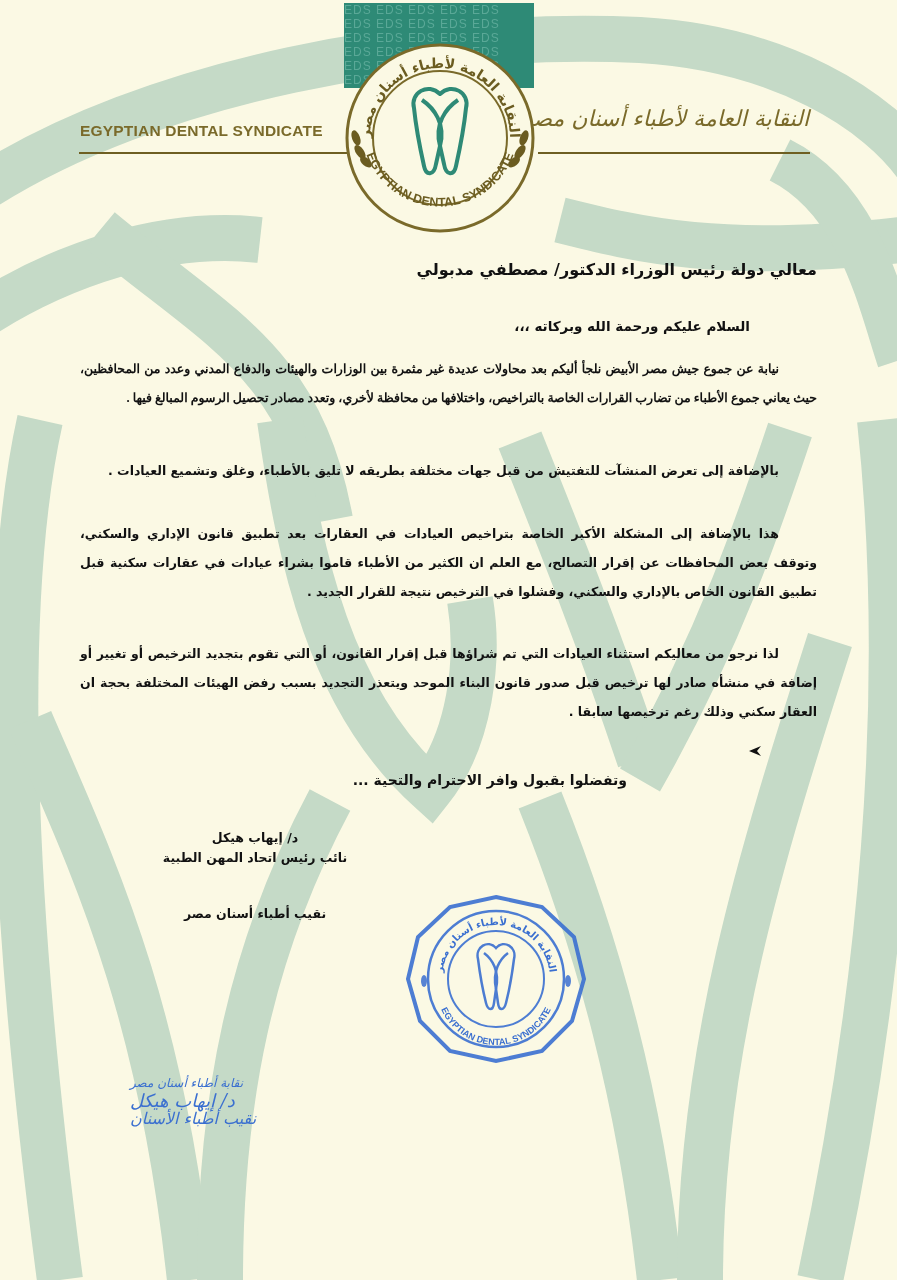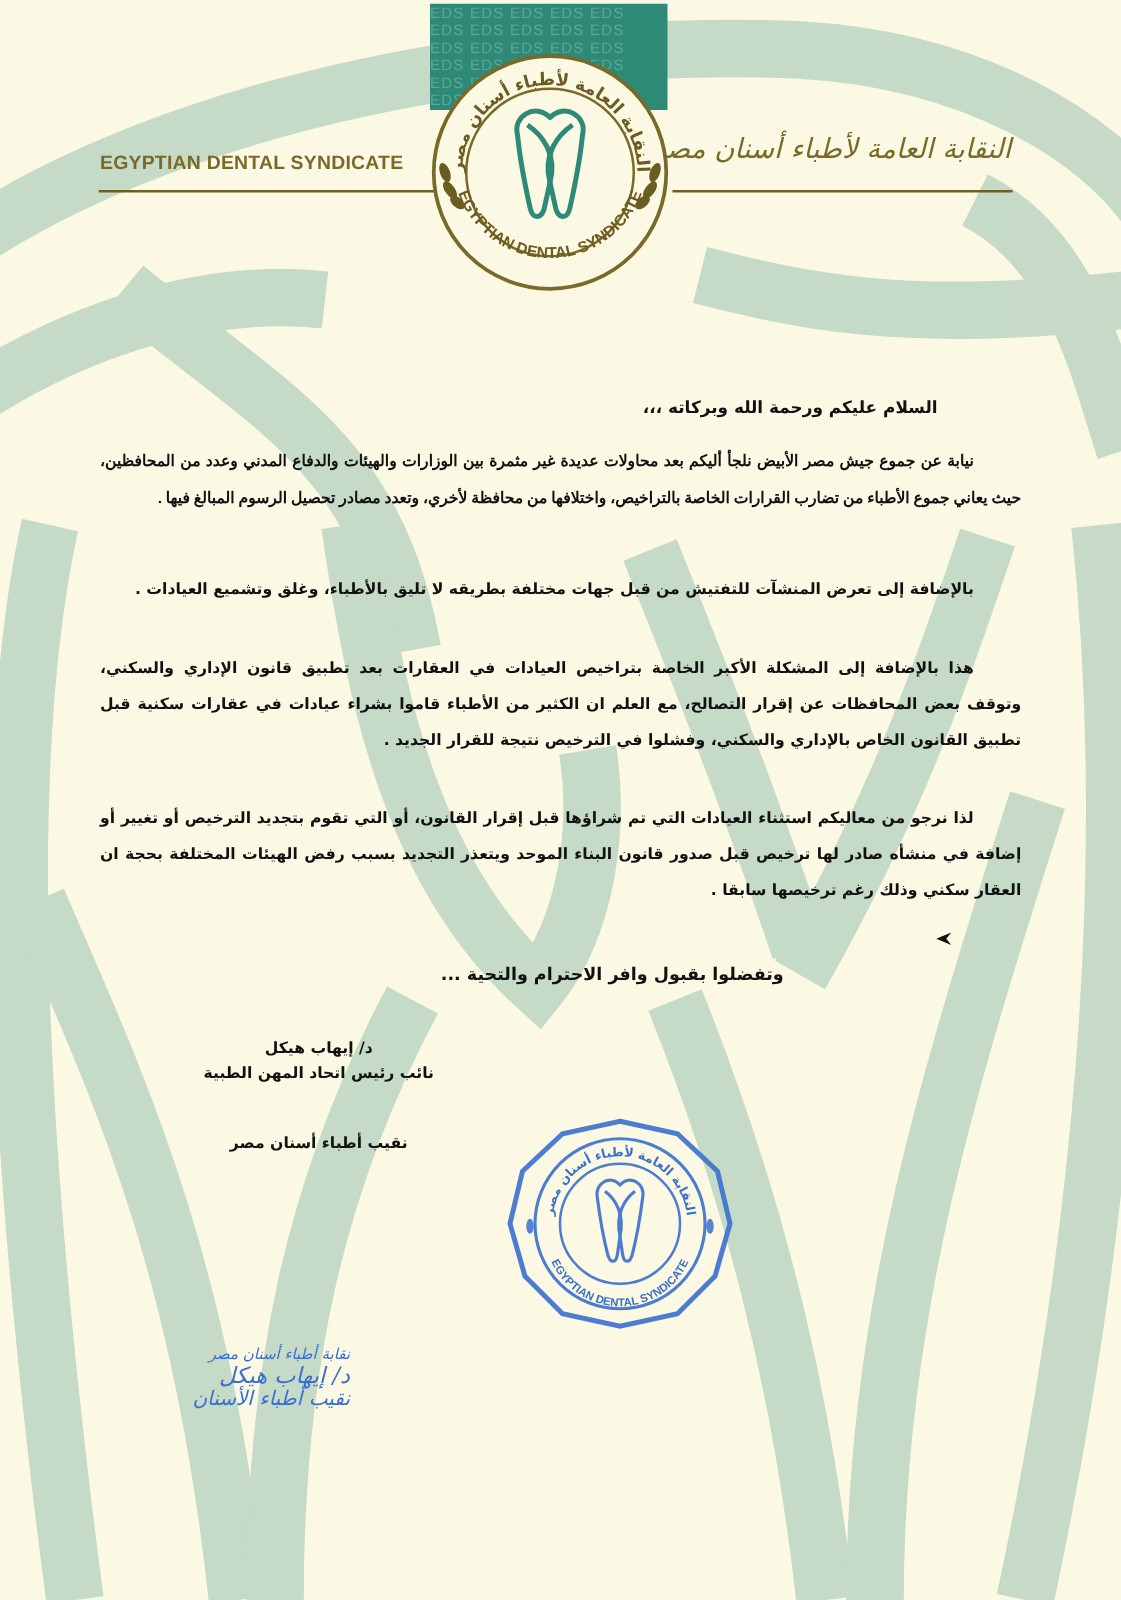--- a/index.html
+++ b/index.html
@@ -23,21 +23,21 @@
   .p3 { top: 519px; }
   .p4 { top: 639px; }
   .bullet { right: 100px; top: 743px; font-size: 12.5px; }
   .bullet-arrow { position: absolute; right: 135px; top: 745px; }
   .closing { right: 270px; top: 772px; font-size: 14px; }
   .sig { position: absolute; direction: rtl; font-family: "DejaVu Sans", sans-serif; font-weight: bold; color: #111; font-size: 12.5px; text-align: center; width: 220px; left: 145px; }
   .sig1 { top: 830px; }
   .sig2 { top: 868px; margin-top: 38px; }
   .sig3 { top: 850px; }
   .stamp { position: absolute; left: 402px; top: 893px; }
-  .handsig { position: absolute; left: 130px; top: 1075px; direction: rtl; font-family: "DejaVu Serif", serif; font-style: italic; color: #3a6fd0; text-align: right; width: 150px; }
+  .handsig { position: absolute; left: 130px; top: 1075px; direction: rtl; font-family: "DejaVu Serif", serif; font-style: italic; color: #3a6fd0; text-align: left; width: 150px; }
   .hs1 { font-size: 12px; line-height: 16px; }
   .hs2 { font-size: 18px; line-height: 20px; }
   .hs3 { font-size: 16px; line-height: 16px; }
 </style>
 </head>
 <body>
 
 <div class="page">
 
   <svg class="bg" viewBox="0 0 897 1280" preserveAspectRatio="none">
@@ -97,20 +97,21 @@
     <text font-family="Liberation Sans, sans-serif" font-size="12.5" font-weight="bold" fill="#6b5c20">
       <textPath href="#ringBot" startOffset="50%" text-anchor="middle">EGYPTIAN DENTAL SYNDICATE</textPath>
     </text>
     <g fill="none" stroke="#2e8a76" stroke-width="4" stroke-linejoin="round">
       <path d="M72 70 C 68 55, 86 44, 98 56 C 110 44, 128 55, 124 70 C 122 90, 118 110, 114 128 C 112 138, 104 138, 102 126 L 98 108 L 94 126 C 92 138, 84 138, 82 128 C 78 110, 74 90, 72 70 Z"></path>
       <path d="M80 62 C 92 70, 104 86, 98 108"></path>
       <path d="M116 62 C 104 70, 92 86, 98 108"></path>
     </g>
   </svg>
 
+  <div class="text title">معالي دولة رئيس الوزراء الدكتور/ مصطفي مدبولي</div>
   <div class="text greet">السلام عليكم ورحمة الله وبركاته ،،،</div>
 
   <div class="text para p1">نيابة عن جموع جيش مصر الأبيض نلجأ أليكم بعد محاولات عديدة غير مثمرة بين الوزارات والهيئات والدفاع المدني وعدد من المحافظين، حيث يعاني جموع الأطباء من تضارب القرارات الخاصة بالتراخيص، واختلافها من محافظة لأخري، وتعدد مصادر تحصيل الرسوم المبالغ فيها .</div>
   <div class="text para p2">بالإضافة إلى تعرض المنشآت للتفتيش من قبل جهات مختلفة بطريقه لا تليق بالأطباء، وغلق وتشميع العيادات .</div>
   <div class="text para p3">هذا بالإضافة إلى المشكلة الأكبر الخاصة بتراخيص العيادات في العقارات بعد تطبيق قانون الإداري والسكني، وتوقف بعض المحافظات عن إقرار التصالح، مع العلم ان الكثير من الأطباء قاموا بشراء عيادات في عقارات سكنية قبل تطبيق القانون الخاص بالإداري والسكني، وفشلوا في الترخيص نتيجة للقرار الجديد .</div>
   <div class="text para p4">لذا نرجو من معاليكم استثناء العيادات التي تم شراؤها قبل إقرار القانون، أو التي تقوم بتجديد الترخيص أو تغيير أو إضافة في منشأه صادر لها ترخيص قبل صدور قانون البناء الموحد ويتعذر التجديد بسبب رفض الهيئات المختلفة بحجة ان العقار سكني وذلك رغم ترخيصها سابقا .</div>
 
   <svg class="bullet-arrow" width="14" height="12" viewBox="0 0 14 12">
     <path d="M1 6 L13 1 L9 6 L13 11 Z" fill="#111"></path>
   </svg>

